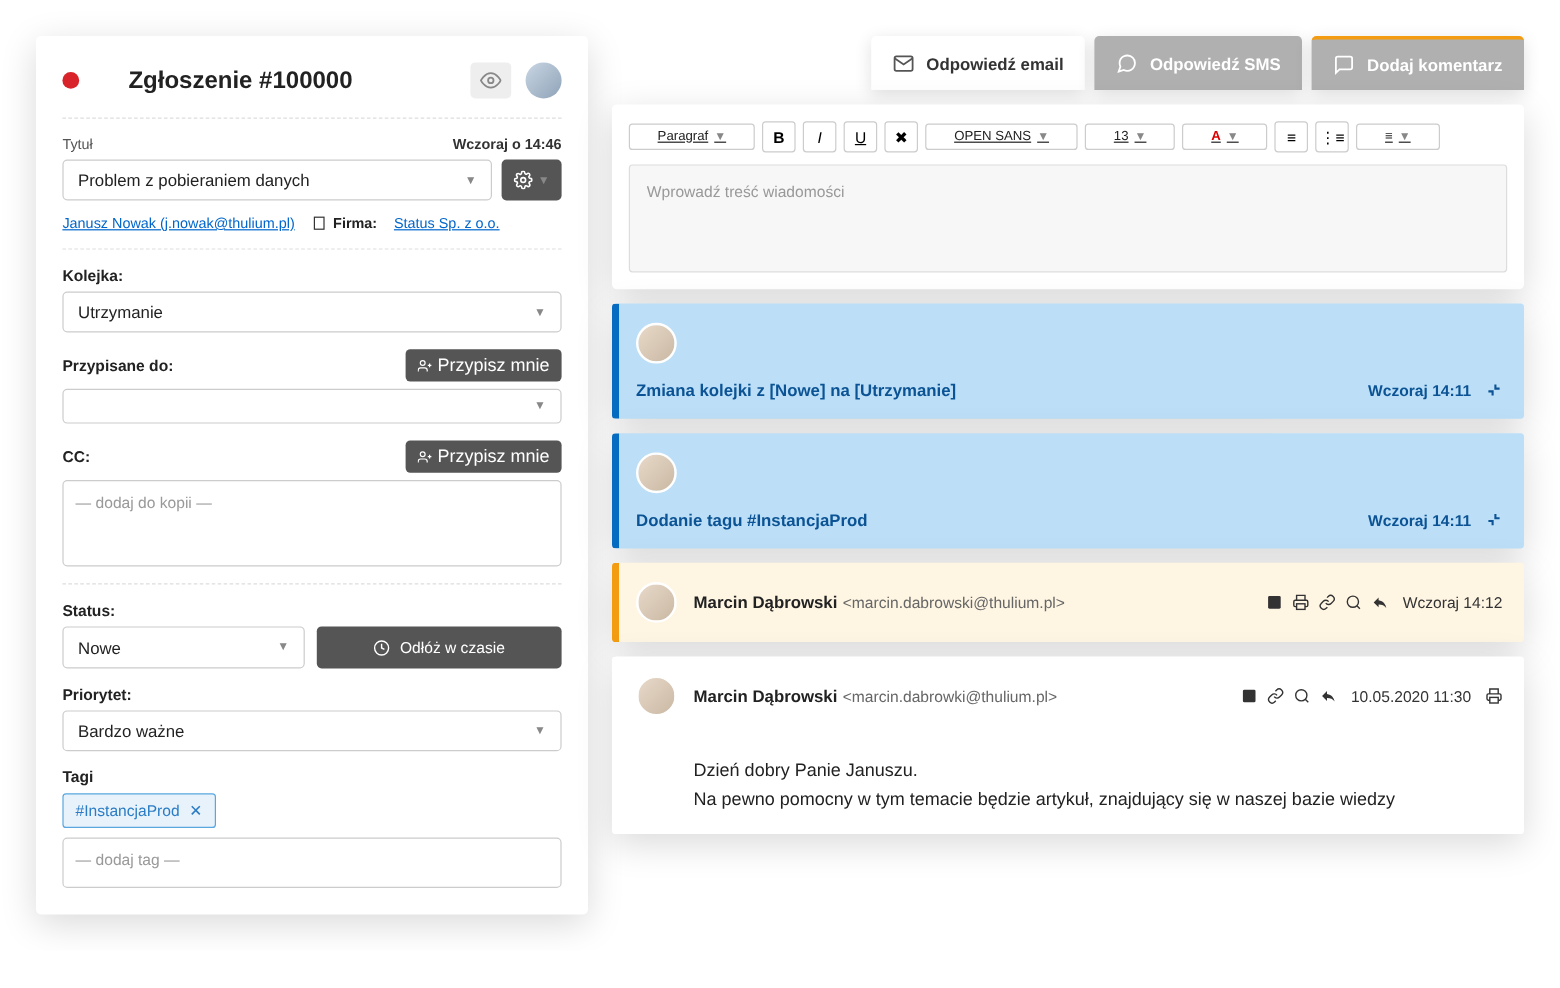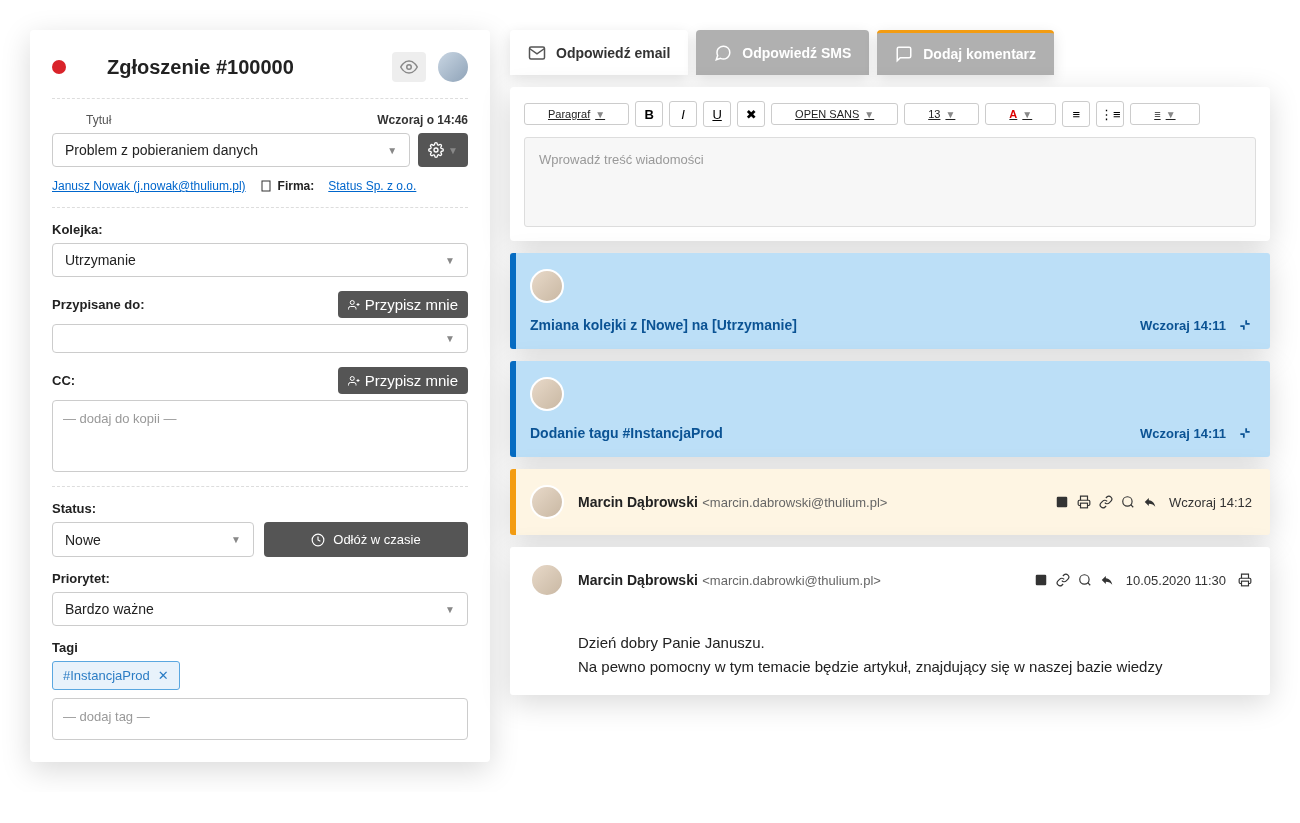--- a/index.html
+++ b/index.html
@@ -9,21 +9,21 @@
 .right-panel { flex: 1; display: flex; flex-direction: column; gap: 12px; }
 
 .ticket-header { display: flex; align-items: center; gap: 12px; margin-bottom: 16px; }
 .status-dot { width: 14px; height: 14px; border-radius: 50%; background: #d9232a; }
 .ticket-title { font-size: 20px; font-weight: 700; flex: 1; margin-left: 29px; }
 .icon-btn { background: #eee; border: none; width: 34px; height: 30px; border-radius: 4px; display: flex; align-items: center; justify-content: center; cursor: pointer; color: #888; }
 .avatar-sm { width: 30px; height: 30px; border-radius: 50%; background: linear-gradient(135deg,#c9d6e3,#8fa3b8); }
 
 .sep { height: 1px; border: none; border-top: 1px dashed #ddd; margin: 14px 0; }
 
-.row { display: flex; justify-content: space-between; align-items: center; margin-left: 34px; }
+.row { display: flex; justify-content: space-between; align-items: center; }
 .label-sm { font-size: 12px; color: #555; }
 .timestamp { font-size: 12px; color: #333; font-weight: 600; }
 .title-row { display: flex; gap: 8px; margin-top: 6px; }
 .select-like { flex: 1; border: 1px solid #ccc; border-radius: 4px; padding: 8px 12px; display: flex; justify-content: space-between; align-items: center; background: #fff; cursor: pointer; font-size: 14px; }
 .gear-btn { background: #555; color: #fff; border: none; border-radius: 4px; padding: 8px 10px; display: flex; align-items: center; gap: 4px; cursor: pointer; }
 
 .link { color: #0066cc; text-decoration: underline; cursor: pointer; font-size: 12px; }
 .meta-row { display: flex; gap: 14px; align-items: center; margin-top: 12px; font-size: 12px; }
 
 .field-block { margin-top: 14px; }
@@ -31,21 +31,21 @@
 .dark-btn-sm { background: #555; color: #fff; border: none; border-radius: 4px; padding: 5px 10px; font-size: 15px; display: flex; align-items: center; gap: 5px; cursor: pointer; }
 .textarea-like { border: 1px solid #ccc; border-radius: 4px; padding: 10px; min-height: 42px; font-size: 13px; color: #999; background: #fff; }
 .cc-area { min-height: 72px; }
 
 .two-col { display: flex; gap: 10px; }
 .dark-btn { background: #555; color: #fff; border: none; border-radius: 4px; padding: 10px 14px; font-size: 13px; display: flex; align-items: center; gap: 8px; cursor: pointer; flex: 1; justify-content: center; }
 
 .tag-chip { display: inline-flex; align-items: center; gap: 8px; border: 1px solid #5aa7e0; background: #e8f2fb; color: #2b7cc4; padding: 6px 10px; border-radius: 3px; font-size: 13px; }
 .tag-x { cursor: pointer; }
 
-.tabs { display: flex; gap: 8px; }
+.tabs { display: flex; gap: 8px; justify-content: flex-end; }
 .tab { padding: 12px 18px; border-radius: 4px 4px 0 0; font-size: 14px; font-weight: 600; display: flex; align-items: center; gap: 10px; cursor: pointer; box-shadow: 0 4px 14px rgba(0,0,0,0.12); }
 .tab-active { background: #fff; color: #333; }
 .tab-inactive { background: #b0b0b0; color: #fff; }
 .tab-orange { border-top: 3px solid #f39c12; }
 
 .editor-panel { background: #fff; border-radius: 4px; box-shadow: 0 8px 30px rgba(0,0,0,0.15); padding: 14px; }
 .toolbar { display: flex; gap: 6px; align-items: center; margin-bottom: 10px; flex-wrap: wrap; }
 .tool-sel { border: 1px solid #ccc; border-radius: 3px; padding: 4px 23px; font-size: 11px; background: #fff; cursor: pointer; display: flex; align-items: center; gap: 5px; text-decoration: underline; }
 .tool-btn { border: 1px solid #ccc; border-radius: 3px; width: 28px; height: 26px; background: #fff; cursor: pointer; display: flex; align-items: center; justify-content: center; font-size: 13px; }
 .editor-area { border: 1px solid #ddd; background: #f7f7f7; border-radius: 3px; padding: 14px; min-height: 90px; color: #999; font-size: 13px; }

